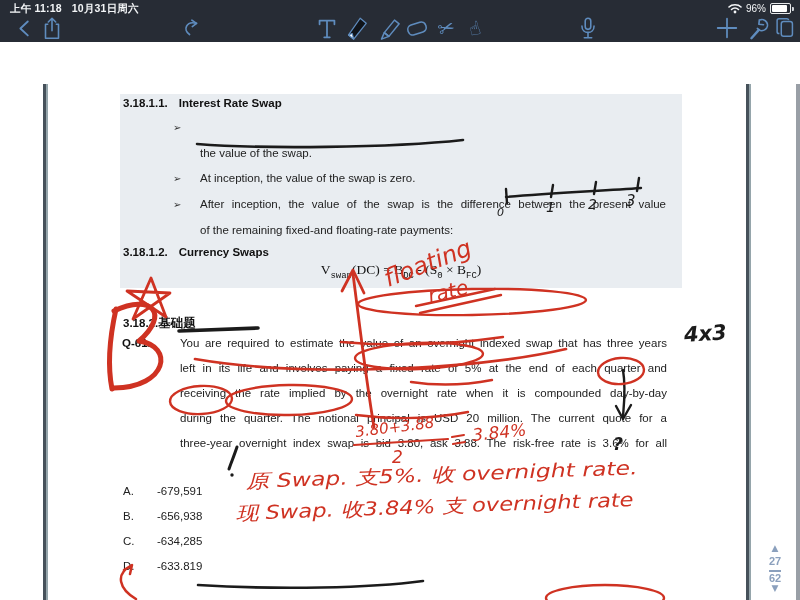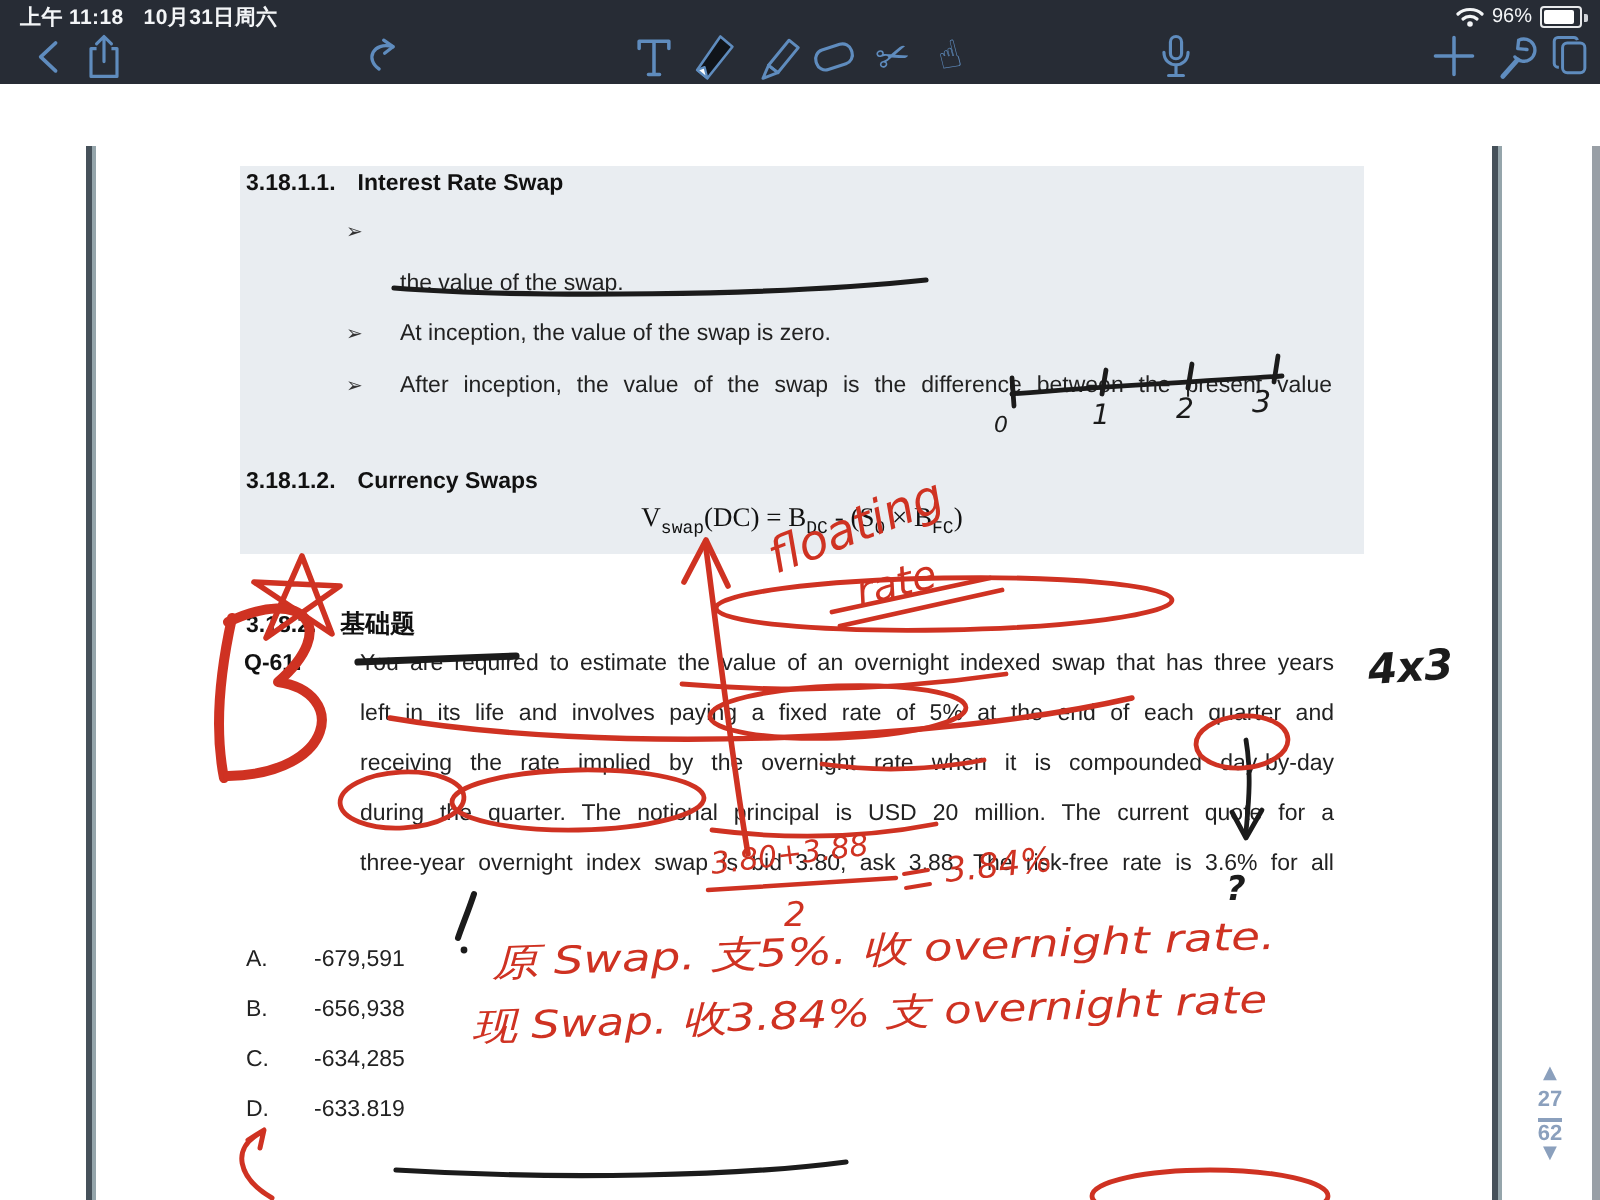--- a/index.html
+++ b/index.html
@@ -12,21 +12,21 @@
   .status-left span{margin-right:10px;}
   .status-right{position:absolute;right:6px;top:3px;color:#f3f5f7;font-size:10px;font-weight:normal;display:flex;align-items:center;gap:4px;}
   .batt{display:inline-block;width:19px;height:9px;border:1px solid #e8eaec;border-radius:2px;position:relative;}
   .batt-fill{position:absolute;left:1px;top:1px;bottom:1px;width:15px;background:#fff;border-radius:1px;}
   .batt-tip{display:inline-block;width:2px;height:4px;background:#cfd3d8;border-radius:0 1px 1px 0;margin-left:-3px;}
   .tbi{position:absolute;top:14px;width:28px;height:28px;display:flex;align-items:center;justify-content:center;}
   .tbi svg{display:block;}
   .glyph-ico{color:#5f8cbe;font-family:"DejaVu Sans",sans-serif;}
 
   
-  .doc{position:absolute;left:0;top:31px;width:800px;height:558px;background:#ffffff;}
+  .doc{position:absolute;left:0;top:42px;width:800px;height:558px;background:#ffffff;}
   .edge{position:absolute;top:42px;height:558px;width:7px;z-index:2;
         background:linear-gradient(90deg,#ffffff 0 1px,#46515a 1px 4px,#95a5ab 4px 6px,#ffffff 6px);}
   .edge-l{left:42px;}
   .edge-r{left:745px;}
   .screen-right-strip{position:absolute;left:796px;top:42px;width:4px;height:558px;background:#999fa6;z-index:2;}
 
   .graybox{position:absolute;left:120px;top:52px;width:562px;height:194px;background:#e9edf1;z-index:3;}
 
   .tl{position:absolute;font-size:11.5px;color:#222;z-index:5;white-space:nowrap;}
   .bold{font-weight:bold;color:#111;}
@@ -153,31 +153,32 @@
   </div>
 
   <span class="bl" style="left:173px;top:80px">➢</span>
   <div class="tl" style="left:200px;top:105px">the value of the swap.</div>
 
   <span class="bl" style="left:173px;top:131px">➢</span>
   <div class="tl" style="left:200px;top:130px">At inception, the value of the swap is zero.</div>
 
   <span class="bl" style="left:173px;top:157px">➢</span>
   <div class="tl jline bw" style="left:200px;top:156px">After inception, the value of the swap is the difference between the present value</div>
+  <div class="tl" style="left:200px;top:182px">of the remaining fixed-and floating-rate payments:</div>
 
   <div class="tl bold" style="left:123px;top:204px">
     <span>3.18.1.2.</span><span style="margin-left:11px">Currency Swaps</span>
   </div>
 
   <div class="formula">
     <span>V</span><sub>swap</sub><span>(DC) = B</span><sub>DC</sub><span> - (S</span><sub>0</sub><span> × B</span><sub>FC</sub><span>)</span>
   </div>
 
   <div class="tl bold" style="left:123px;top:273px">
-    <span>3.18.2.</span><span class="cnTitle" style="margin-left:12px">基础题</span>
+    <span>3.18.2.</span><span class="cnTitle" style="margin-left:0">基础题</span>
   </div>
 
   <div class="tl bold" style="left:122px;top:295px">Q-61.</div>
   <div class="tl jline qw" style="left:180px;top:295px">You are required to estimate the value of an overnight indexed swap that has three years</div>
   <div class="tl jline qw" style="left:180px;top:320px">left in its life and involves paying a fixed rate of 5% at the end of each quarter and</div>
   <div class="tl jline qw" style="left:180px;top:345px">receiving the rate implied by the overnight rate when it is compounded day-by-day</div>
   <div class="tl jline qw" style="left:180px;top:370px">during the quarter. The notional principal is USD 20 million. The current quote for a</div>
   <div class="tl jline qw" style="left:180px;top:395px">three-year overnight index swap is bid 3.80, ask 3.88. The risk-free rate is 3.6% for all</div>
 
   <div class="tl" style="left:123px;top:443px">

